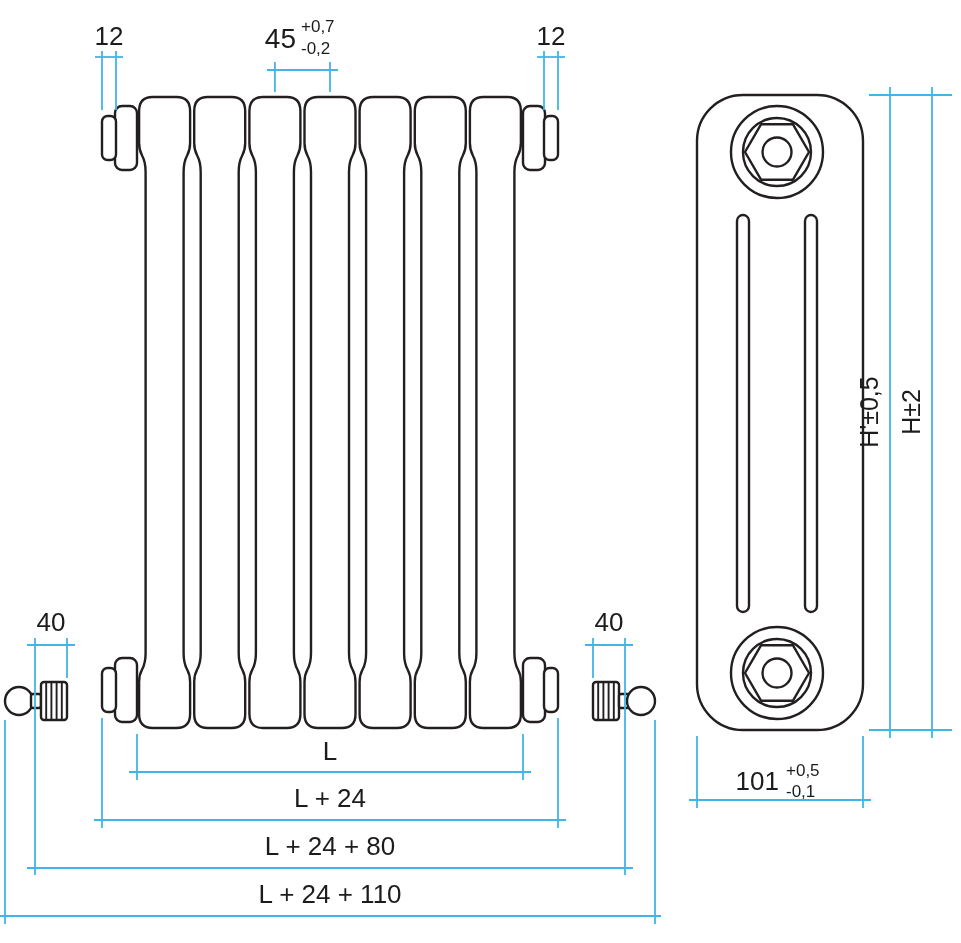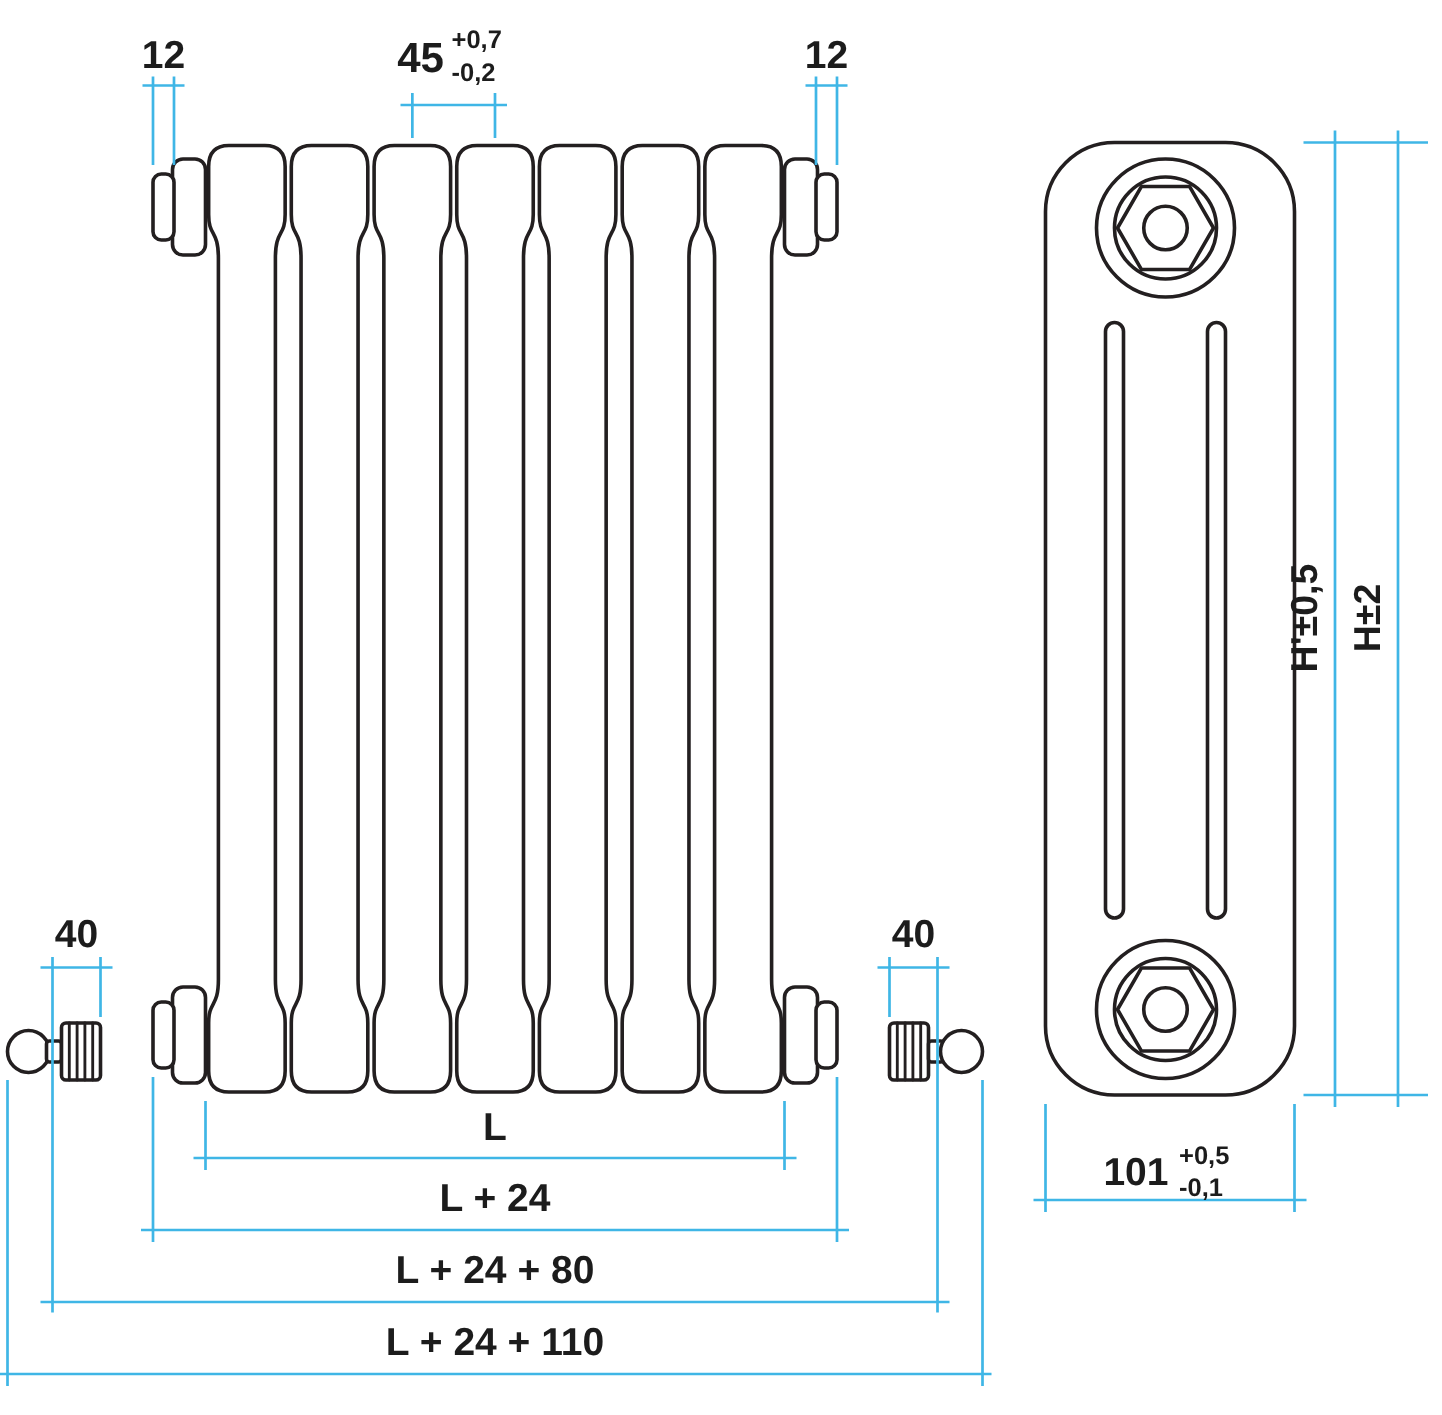--- a/index.html
+++ b/index.html
@@ -2,21 +2,21 @@
 <html style="--c-outline: #231f20; --c-dim: #3fb6e6; --c-label: #1c1c1c; --c-bg: #ffffff;"><head>
 <meta charset="utf-8">
 <style>
   :root{
     --c-outline:#231f20;
     --c-dim:#3fb6e6;
     --c-label:#1c1c1c;
     --c-bg:#ffffff;
   }
   html,body{margin:0;padding:0;background:var(--c-bg);}
-  .stage{width:961px;height:943px;background:var(--c-bg);overflow:hidden;font-weight:bold;}
+  .stage{width:961px;height:943px;background:var(--c-bg);overflow:hidden;}
   svg{display:block;}
   .ol{fill:none;stroke:var(--c-outline);stroke-width:2.4;stroke-linejoin:round;stroke-linecap:round;}
   .olf{fill:#ffffff;stroke:var(--c-outline);stroke-width:2.4;stroke-linejoin:round;stroke-linecap:round;}
   .ol2{fill:none;stroke:var(--c-outline);stroke-width:1.9;stroke-linecap:round;}
   .dl{fill:none;stroke:var(--c-dim);stroke-width:1.8;stroke-linecap:butt;}
   .txt{fill:var(--c-label);font-family:"Liberation Sans","DejaVu Sans",sans-serif;}
   .t28{font-size:28px;}
   .t26{font-size:26px;}
   .t25{font-size:25px;}
   .t17{font-size:17px;}

